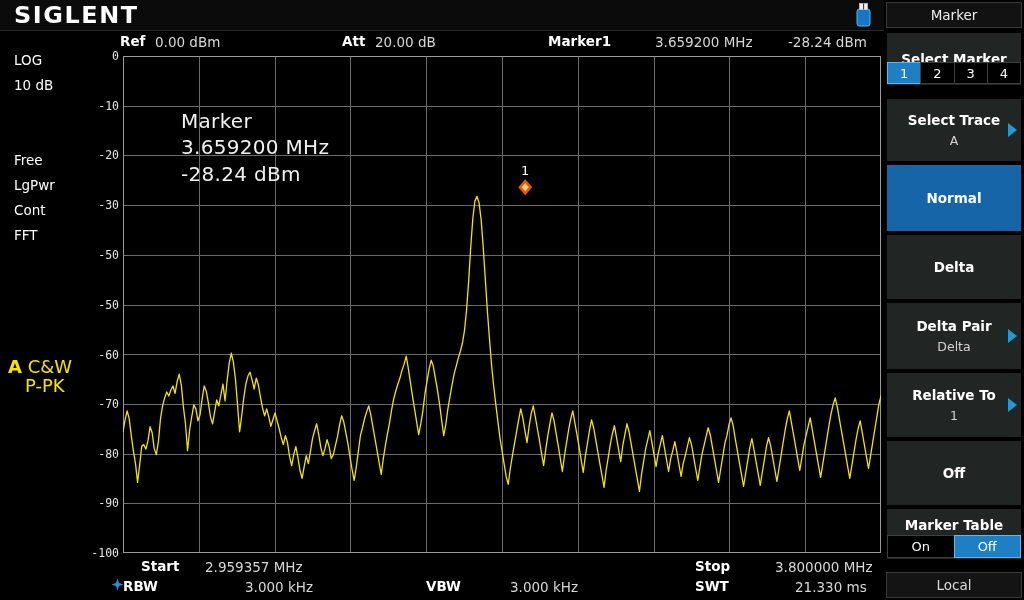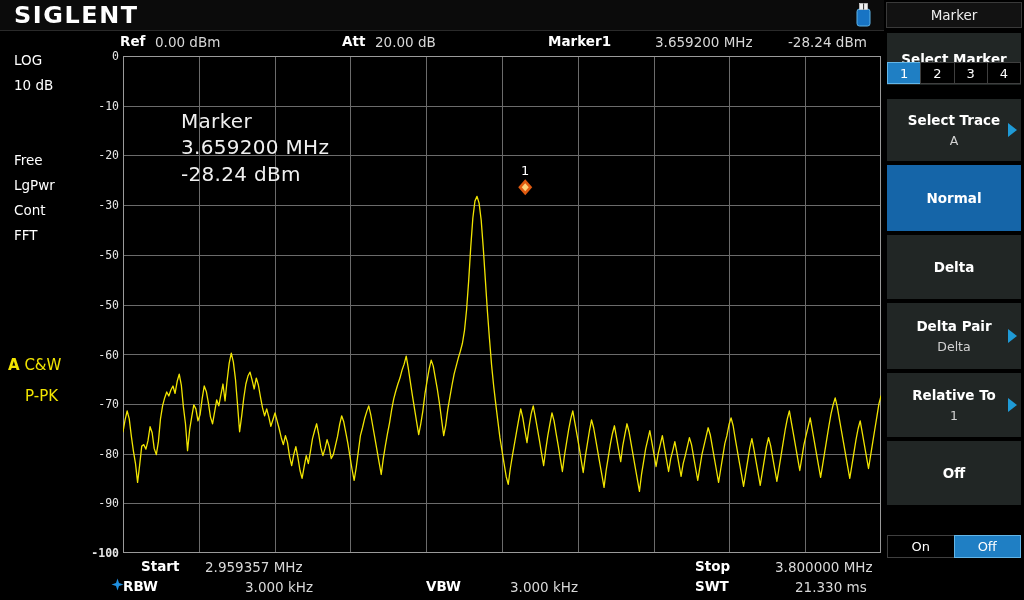--- a/index.html
+++ b/index.html
@@ -55,21 +55,21 @@
     background: #000;
   }
   .lc-item {
     position: absolute; left: 14px;
     font-size: 13.5px; color: #ffffff;
     white-space: nowrap;
     font-family: "DejaVu Sans", "Liberation Sans", sans-serif;
   }
   .lc-trace {
     position: absolute; left: 8px;
-    font-size: 15px; color: #f2e500;
+    font-size: 18px; color: #f2e500;
     white-space: nowrap;
   }
   .lc-trace b { font-weight: bold; }
 
   
   .graphwrap {
     position: absolute; left: 110px; top: 31px;
     width: 774px; height: 569px;
   }
   .topinfo {
@@ -218,21 +218,21 @@
     <div class="lc-item" style="top:46px">10 dB</div>
     <div class="lc-item" style="top:121px">Free</div>
     <div class="lc-item" style="top:146px">LgPwr</div>
     <div class="lc-item" style="top:171px">Cont</div>
     <div class="lc-item" style="top:196px">FFT</div>
 
     <div class="lc-trace" style="top:325px">
       <b>A</b>
       <span>C&amp;W</span>
     </div>
-    <div class="lc-trace" style="top:356px; left:25px">P-PK</div>
+    <div class="lc-trace" style="top:344px; left:25px">P-PK</div>
   </div>
 
   <div class="graphwrap">
 
     <div class="topinfo">
       <span class="lbl" style="left:10px;  top:0">Ref</span>
       <span class="val" style="left:45px;  top:1px">0.00 dBm</span>
       <span class="lbl" style="left:232px; top:0">Att</span>
       <span class="val" style="left:265px; top:1px">20.00 dB</span>
       <span class="lbl" style="left:438px; top:0">Marker1</span>
@@ -276,21 +276,21 @@
           <div class="ytick" style="top: 0px;">0</div>
           <div class="ytick" style="top: 49.7px;">-10</div>
           <div class="ytick" style="top: 99.4px;">-20</div>
           <div class="ytick" style="top: 149.1px;">-30</div>
           <div class="ytick" style="top: 198.8px;">-50</div>
           <div class="ytick" style="top: 248.5px;">-50</div>
           <div class="ytick" style="top: 299px;">-60</div>
           <div class="ytick" style="top: 347.9px;">-70</div>
           <div class="ytick" style="top: 397.6px;">-80</div>
           <div class="ytick" style="top: 447.3px;">-90</div>
-          <div class="ytick" style="top: 497px; font-weight: bold;">-100</div>
+          <div class="ytick" style="top: 497px;">-100</div>
         </div>
 
       <div class="markerbox">
         <div>Marker</div>
         <div>3.659200 MHz</div>
         <div>-28.24 dBm</div>
       </div>
     </div>
 
     <div class="botinfo">
@@ -349,19 +349,23 @@
     <div class="mitem" style="top:372px; height:66px;">
       <div class="m-main">Relative To</div>
       <div class="m-sub">1</div>
       <div class="arrow"></div>
     </div>
 
     <div class="mitem" style="top:440px; height:66px;">
       <div class="m-main">Off</div>
     </div>
 
+    <div class="mitem" style="top:508px; height:52px;">
+      <div class="m-main" style="margin-bottom:18px;">Marker Table</div>
+    </div>
     <div class="seg" style="left:3px; top:535px; width:134px; height:23px;">
       <div class="cell">On</div>
       <div class="cell on">Off</div>
     </div>
 
+    <div class="local">Local</div>
   </div>
 </div>
 
 </body></html>

